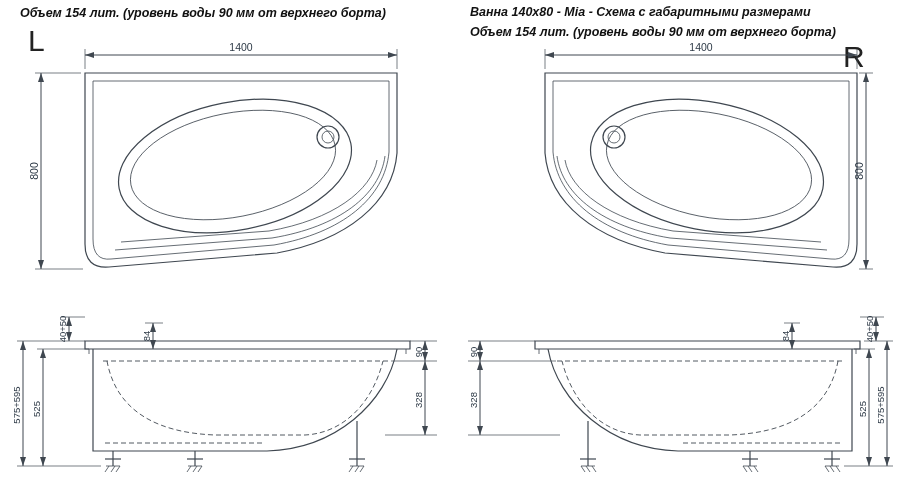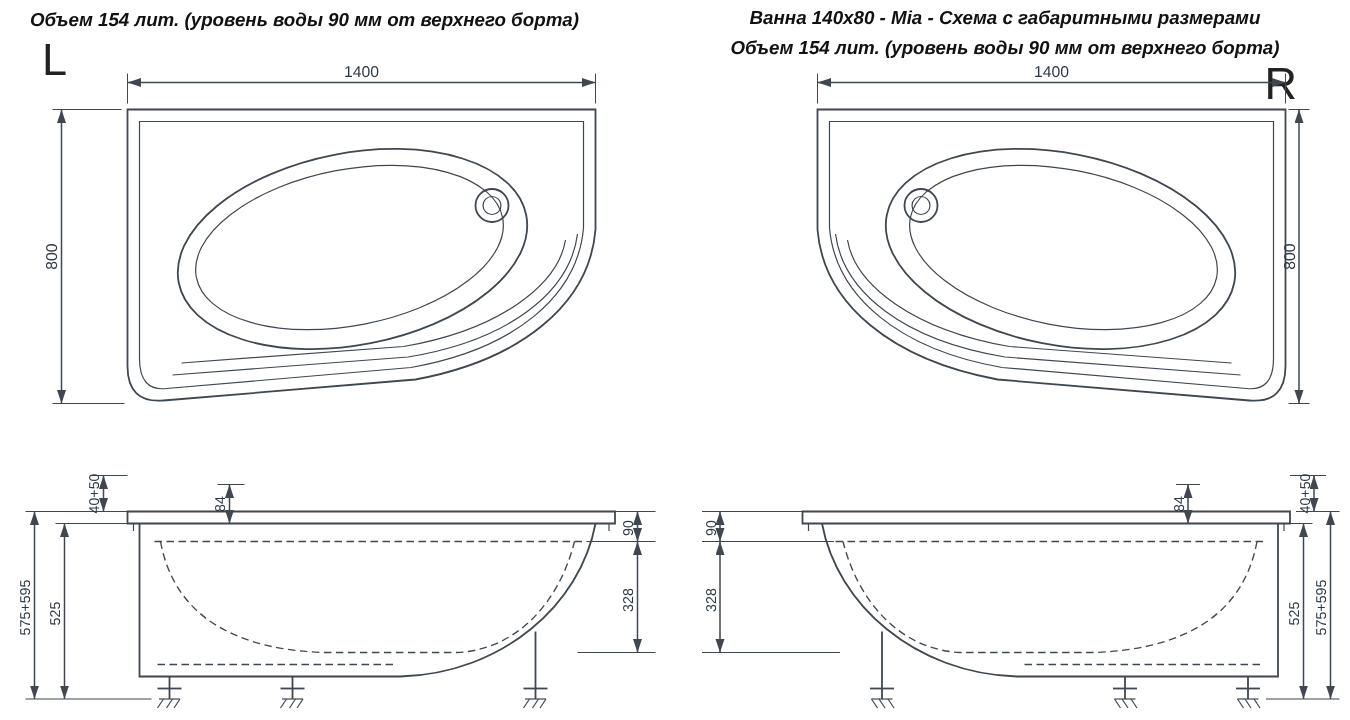--- a/index.html
+++ b/index.html
@@ -1,19 +1,19 @@
 <!DOCTYPE html>
 <html><head>
 <meta charset="utf-8">
 <style>
   html,body{margin:0;padding:0;background:#e9e9e9;}
   .canvas{position:relative;width:900px;height:480px;background:#ffffff;overflow:hidden;
           font-family:"Liberation Sans",sans-serif;color:#1d242c;}
   .hdr{position:absolute;font-style:italic;font-weight:bold;font-size:12.5px;color:#111;}
-  .hdr-center{text-align:center;width:400px;}
+  .hdr-center{text-align:left;width:400px;}
   .corner-letter{position:absolute;font-size:30px;font-weight:400;color:#222;
                  font-family:"Liberation Sans",sans-serif;}
   svg{position:absolute;overflow:visible;}
   svg text{font-family:"Liberation Sans",sans-serif;font-size:9.5px;fill:#2e3a47;}
   text.big{font-size:10.5px;}
   .solid{fill:none;stroke:#3f4750;stroke-width:1.2;}
   .thin{fill:none;stroke:#3f4750;stroke-width:0.8;}
   .dash{fill:none;stroke:#3f4750;stroke-width:0.9;stroke-dasharray:5 3;}
   .dim{stroke:#3f4750;stroke-width:1;fill:none;}
   .ext{stroke:#3f4750;stroke-width:0.7;fill:none;}

